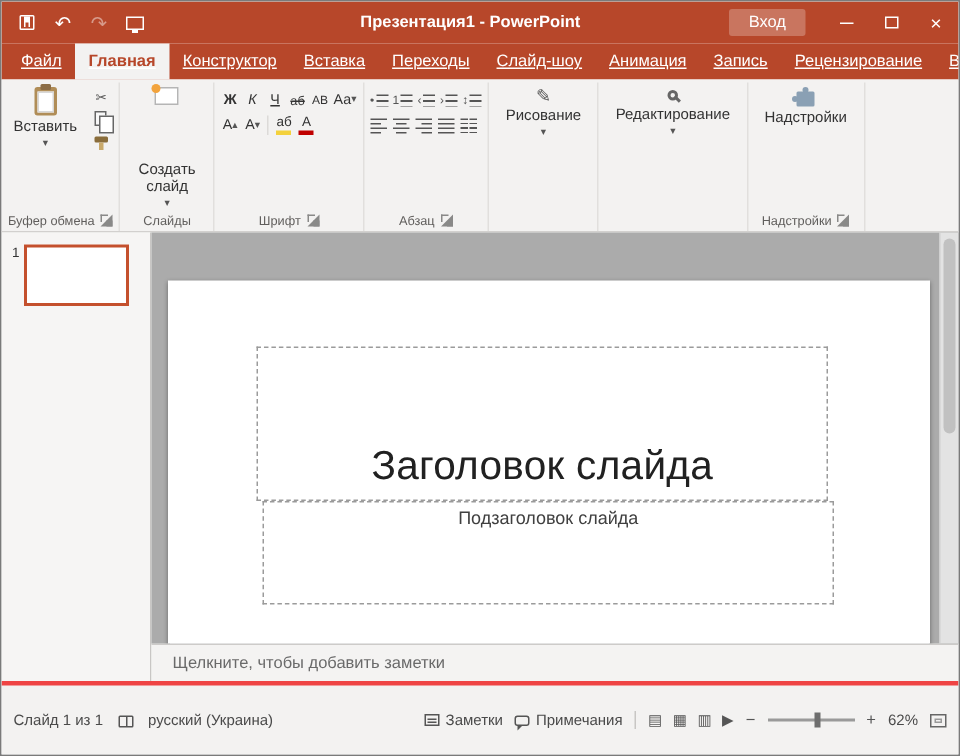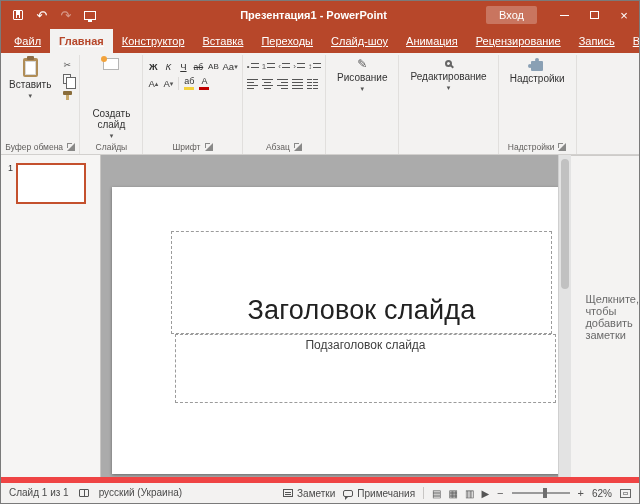--- a/index.html
+++ b/index.html
@@ -123,40 +123,40 @@
   .i-puzzle::before { content:""; position:absolute; top:-3px; left:4px; width:4px; height:4px; border-radius:50%; background:#8aa0b4; }
   .i-puzzle::after { content:""; position:absolute; left:-3px; top:3px; width:4px; height:4px; border-radius:50%; background:#8aa0b4; }
 
   
   .main { flex:1; display:flex; min-height:0; }
   .thumbs { width:100px; background:#f6f5f4; border-right:1px solid #c8c6c4; padding-top:8px;
             display:flex; align-items:flex-start; }
   .thumbnum { font-size:9px; color:#333; padding:0 3px 0 7px; }
   .thumb { width:70px; height:41px; background:#fff; border:2px solid #c4502d; }
 
-  .rightcol { flex:1; display:flex; flex-direction:row; min-width:0; }
+  .rightcol { flex:1; display:flex; flex-direction:column; min-width:0; }
   .canvas { flex:1; background:#ababab; position:relative; overflow:hidden; }
   .slide { position:absolute; left:11px; top:32px; width:508px; height:287px; background:#fff;
            box-shadow:0 1px 3px rgba(0,0,0,.4); }
   .ph { position:absolute; border:1px dashed #9b9b9b; display:flex; justify-content:center; }
   .ph-title { left:59px; top:44px; width:381px; height:103px; align-items:flex-end; padding-bottom:7px; }
   .ph-title .txt { font-size:27px; color:#212121; font-weight:400; letter-spacing:.2px; }
   .ph-sub { left:63px; top:147px; width:381px; height:69px; align-items:flex-start; padding-top:3px; }
   .ph-sub .txt { font-size:12px; color:#404040; }
 
   .vscroll { position:absolute; right:0; top:0; bottom:0; width:13px; background:#e3e3e3;
              border-left:1px solid #cfcfcf; }
   .vthumb { position:absolute; left:2px; right:2px; top:4px; height:130px; background:#c1c1c1; border-radius:4px; }
 
   .notes { flex:0 0 25px; background:#f4f3f2; border-top:1px solid #cdcbc9; display:flex;
            align-items:center; padding-left:14px; font-size:11px; color:#6a6a6a; }
 
   
-  .statusbar { flex:0 0 22px; background:var(--ribbonbg); border-top:6px solid #ef4444;
-               display:flex; align-items:flex-start; font-size:10px; color:#4a4a4a; padding:4px 8px; }
+  .statusbar { flex:0 0 22px; background:var(--ribbonbg); border-top:3px solid #ef4444;
+               display:flex; align-items:flex-end; font-size:10px; color:#4a4a4a; padding:17px 8px; }
   .sleft { display:flex; align-items:center; gap:10px; }
   .sright { margin-left:auto; display:flex; align-items:center; gap:8px; }
   .sitem { display:flex; align-items:center; gap:4px; white-space:nowrap; }
   .i-book { width:10px; height:8px; border:1px solid #555; border-radius:1px; position:relative; }
   .i-book::before { content:""; position:absolute; left:50%; top:0; bottom:0; width:1px; background:#555; }
   .i-note { width:10px; height:8px; border:1px solid #555; position:relative; }
   .i-note::after { content:""; position:absolute; left:1px; right:1px; top:2px; height:1px;
                    background:#555; box-shadow:0 2px 0 #555; }
   .i-comment { width:10px; height:7px; border:1px solid #555; border-radius:2px; position:relative; }
   .i-comment::after { content:""; position:absolute; left:1px; bottom:-4px; width:0; height:0;
@@ -199,22 +199,22 @@
   </div>
 
   <div class="tabsrow">
     <div class="tab">Файл</div>
     <div class="tab selected">Главная</div>
     <div class="tab">Конструктор</div>
     <div class="tab">Вставка</div>
     <div class="tab">Переходы</div>
     <div class="tab">Слайд-шоу</div>
     <div class="tab">Анимация</div>
+    <div class="tab">Запись</div>
     <div class="tab">Рецензирование</div>
-    <div class="tab">Запись</div>
     <div class="tab">Вид</div>
 
   </div>
 
   <div class="ribbon">
 
     <div class="rgroup">
       <div class="rcontent">
         <div class="bigbtn">
           <span class="i-clipboard"></span>

